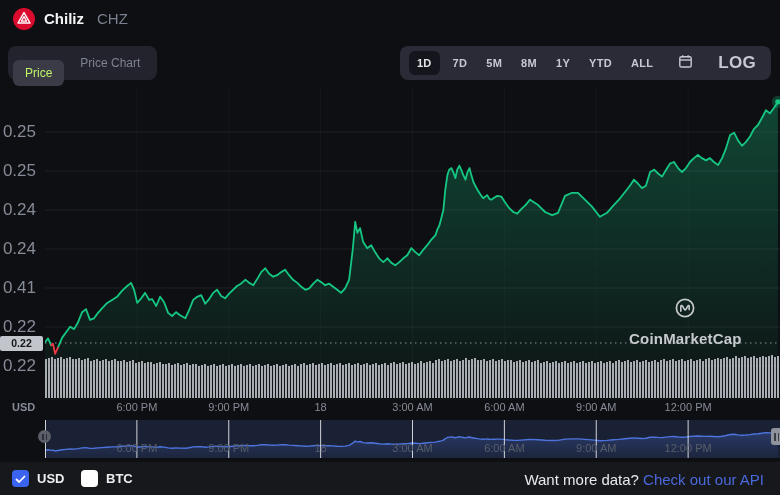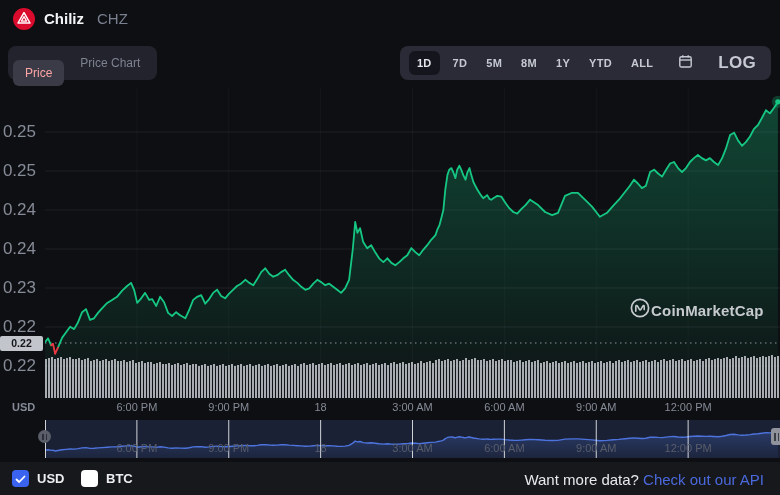--- a/index.html
+++ b/index.html
@@ -8,34 +8,34 @@
   
   .header{position:absolute;left:0;top:0;width:780px;height:38px;padding-left:36px;}
   .coin-logo{position:absolute;left:13px;top:8px;width:22px;height:22px;border-radius:50%;
              background:#da0b2c;display:flex;align-items:center;justify-content:center;}
   .coin-name{position:absolute;left:44px;top:10px;font-size:15px;font-weight:700;color:#f3f4f6;}
   .coin-symbol{position:absolute;left:97px;top:10px;font-size:15px;font-weight:500;color:#7a8090;}
   
   .tabs-group{position:absolute;left:8px;top:46px;height:34px;background:#22232c;border-radius:8px;
               display:flex;align-items:center;padding:0 5px;gap:4px;}
   .tab{font-size:12px;color:#7e8390;padding:6px 12px;border-radius:6px;cursor:pointer;white-space:nowrap;}
-  .tab.active{background:#3a3b46;color:#fca5a5;margin-top:20px;}
+  .tab.active{background:#3a3b46;color:#bef264;margin-top:20px;}
   .range-group{position:absolute;right:9px;top:46px;height:34px;background:#2a2b36;border-radius:8px;
                display:flex;align-items:center;padding:0 9px;gap:15px;}
   .range-btn{font-size:11px;font-weight:700;color:#c6c9d2;padding:6px 6px;border-radius:6px;
              letter-spacing:.3px;cursor:pointer;}
   .range-btn.active{background:#15161d;color:#e3e5ea;padding:6px 8px;}
   .cal-btn{display:flex;align-items:center;padding:2px 4px;cursor:pointer;}
   .log-btn{font-size:17px;font-weight:700;color:#c6c9d2;letter-spacing:.3px;padding:6px 6px;cursor:pointer;}
   
   .plot{position:absolute;left:45px;top:88px;}
   .ytick{position:absolute;left:0;width:36px;text-align:right;font-size:17px;color:#858b97;height:14px;line-height:14px;}
   .price-tag{position:absolute;left:0;top:336px;width:43px;height:15px;background:#c2c5cc;border-radius:2px;
              color:#14151a;font-size:10.5px;font-weight:700;text-align:center;line-height:15px;}
-  .watermark{position:absolute;left:629px;top:297px;display:flex;align-items:center;gap:0;opacity:.92;}
+  .watermark{position:absolute;left:629px;top:297px;display:flex;align-items:center;gap:7px;opacity:.92;flex-direction:column;}
   .watermark-text{font-size:15px;font-weight:700;color:#d6d9dd;letter-spacing:.2px;}
   
   .xaxis-unit{position:absolute;left:12px;top:401px;font-size:11px;font-weight:700;color:#858b97;}
   .xtick{position:absolute;top:401px;font-size:11px;color:#858b97;transform:translateX(-50%);white-space:nowrap;}
   
   .navigator{position:absolute;left:45px;top:420px;width:735px;height:38px;background:#1a2134;}
   .nav-label{position:absolute;top:22px;font-size:11px;color:#595e6a;transform:translateX(-50%);white-space:nowrap;}
   .nav-handle-left{position:absolute;left:38px;top:430px;width:13px;height:13px;border-radius:50%;
                    background:#5a5e69;display:flex;align-items:center;justify-content:center;gap:2px;cursor:ew-resize;z-index:5;}
   .nav-handle-left i{display:block;width:1.5px;height:6px;background:#2c2f36;}
@@ -94,21 +94,21 @@
       </span>
     </span>
     <span class="log-btn">LOG</span>
   </div>
 
   <div id="yticks">
       <div class="ytick" style="top: 125px;">0.25</div>
       <div class="ytick" style="top: 164px;">0.25</div>
       <div class="ytick" style="top: 203px;">0.24</div>
       <div class="ytick" style="top: 242px;">0.24</div>
-      <div class="ytick" style="top: 281px;">0.23</div>
+      <div class="ytick" style="top: 281px;">0.41</div>
       <div class="ytick" style="top: 320px;">0.22</div>
       <div class="ytick" style="top: 359px;">0.22</div>
     </div>
 
   <svg class="plot" id="main-chart" width="735" height="312">
       <defs>
         <linearGradient id="gfill" x1="0" y1="0" x2="0" y2="1">
           <stop offset="0%" stop-color="#16c784" stop-opacity="0.3"></stop>
           <stop offset="100%" stop-color="#16c784" stop-opacity="0.02"></stop>
         </linearGradient>

